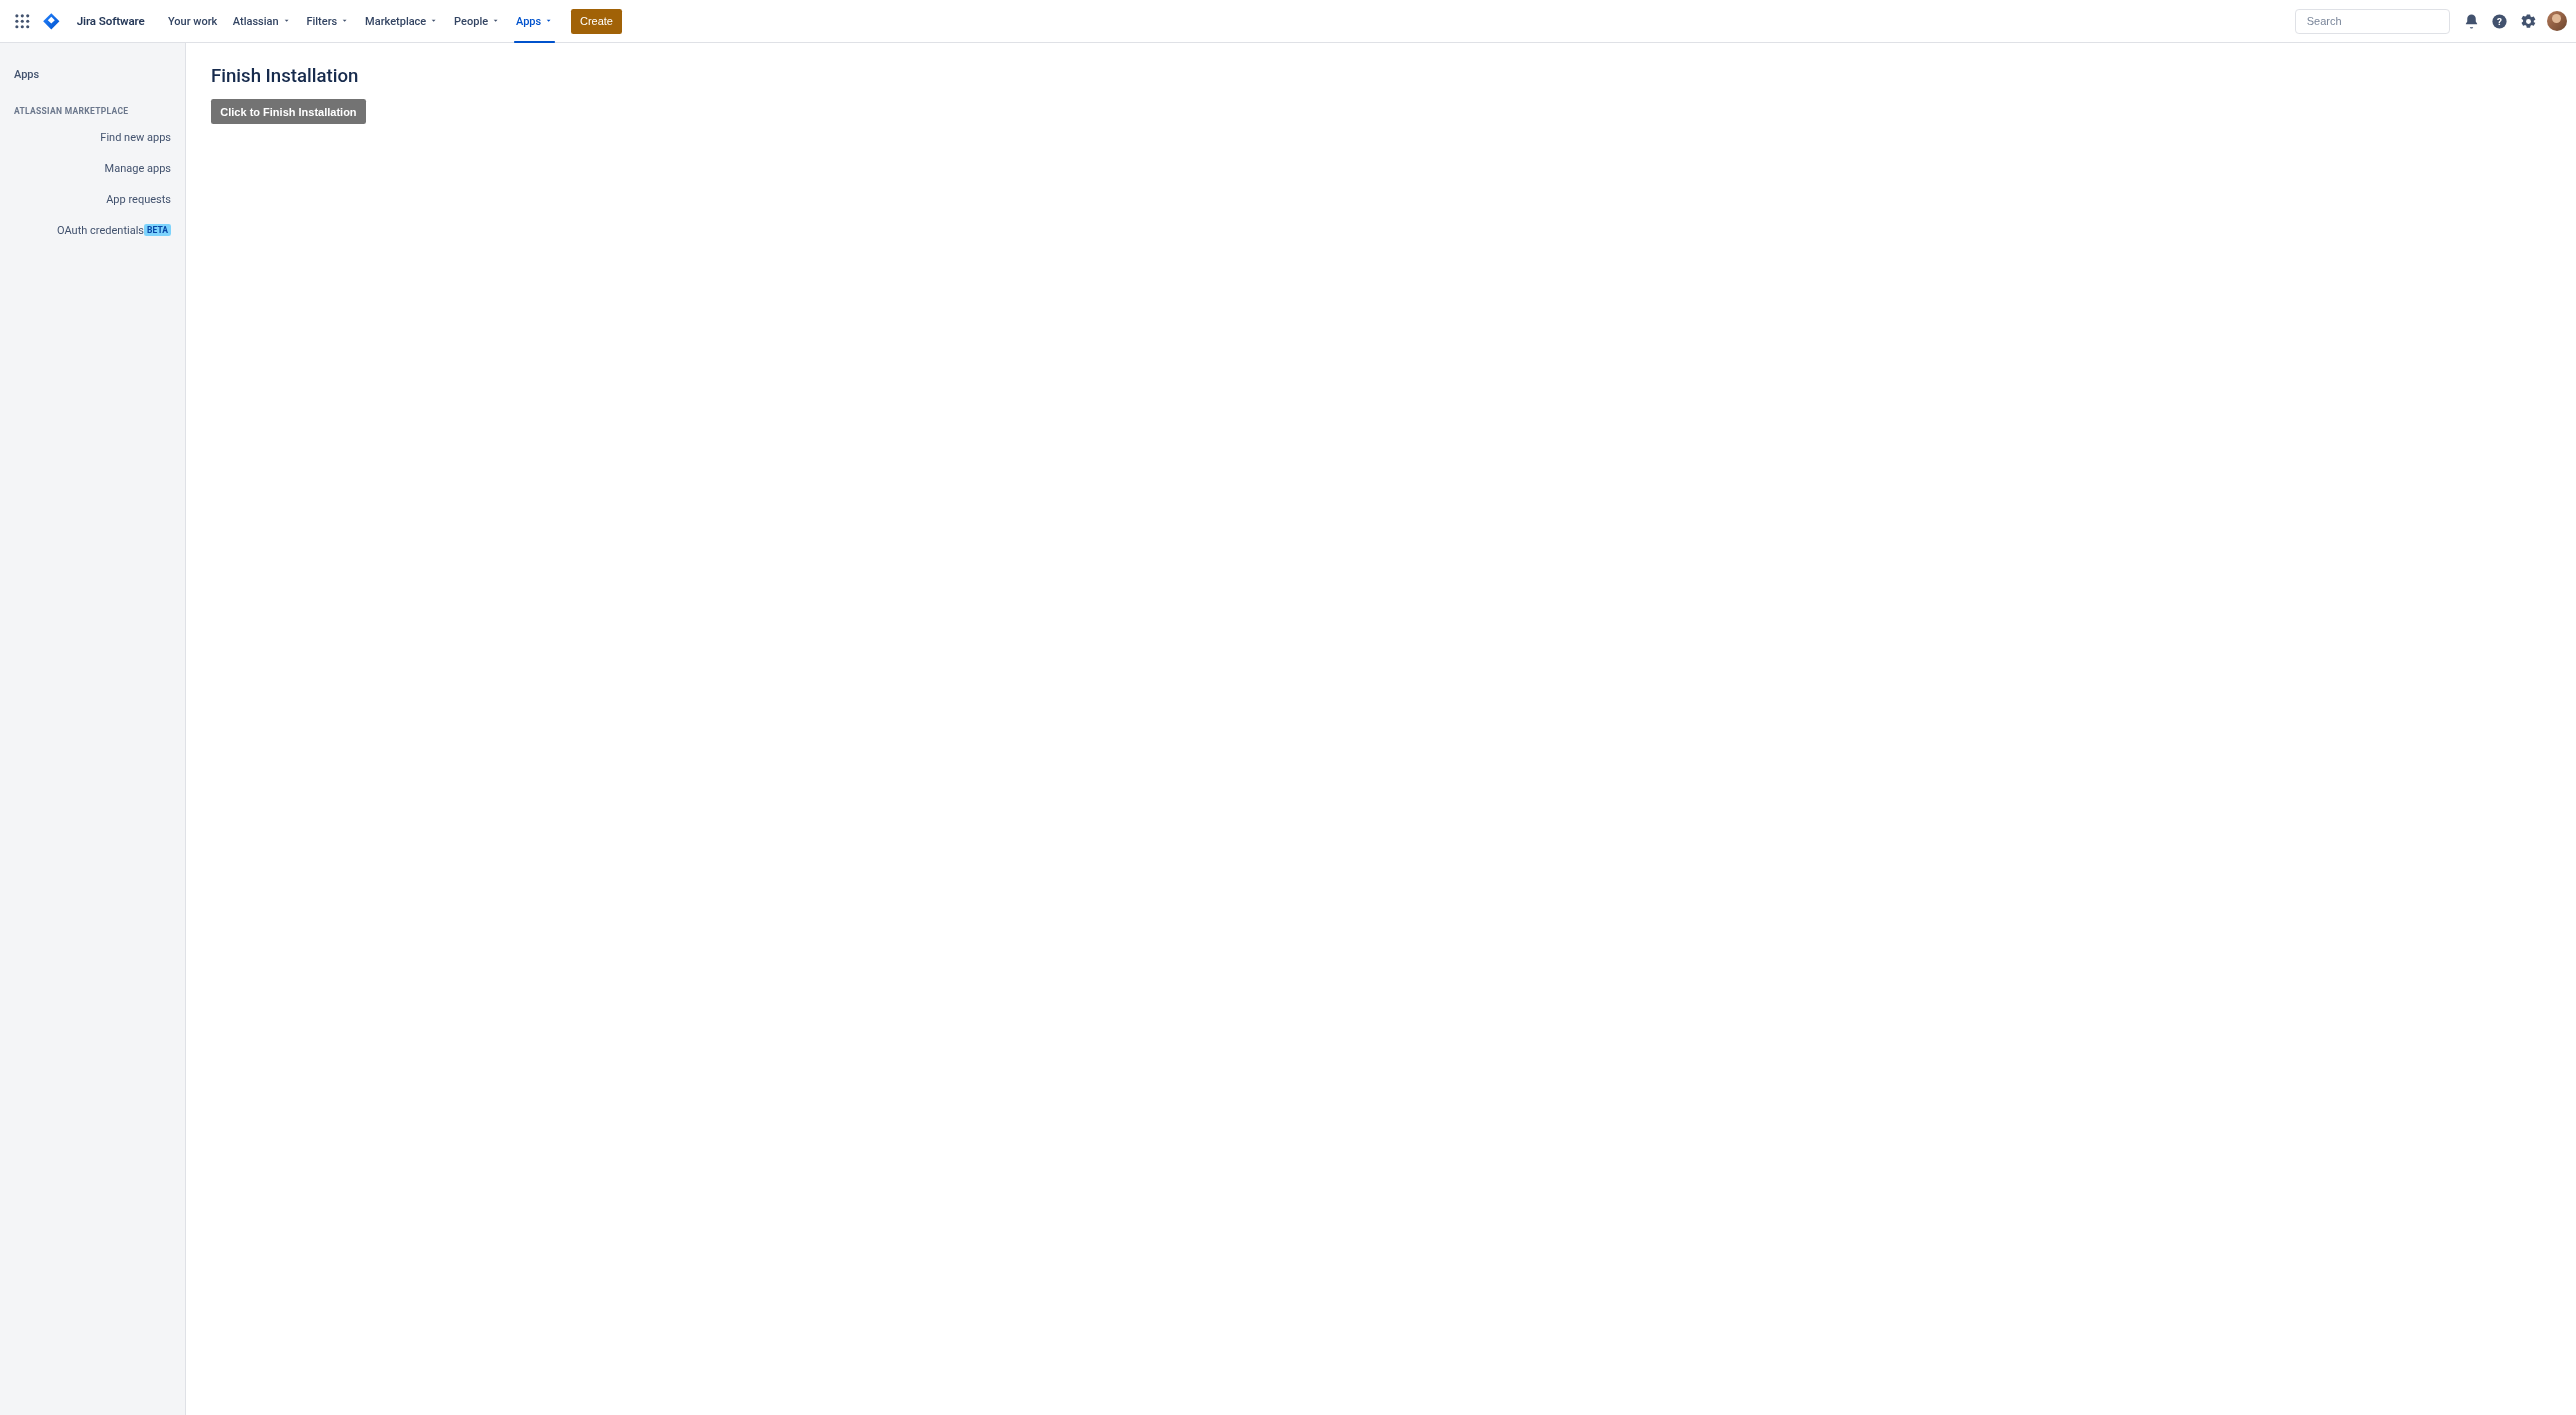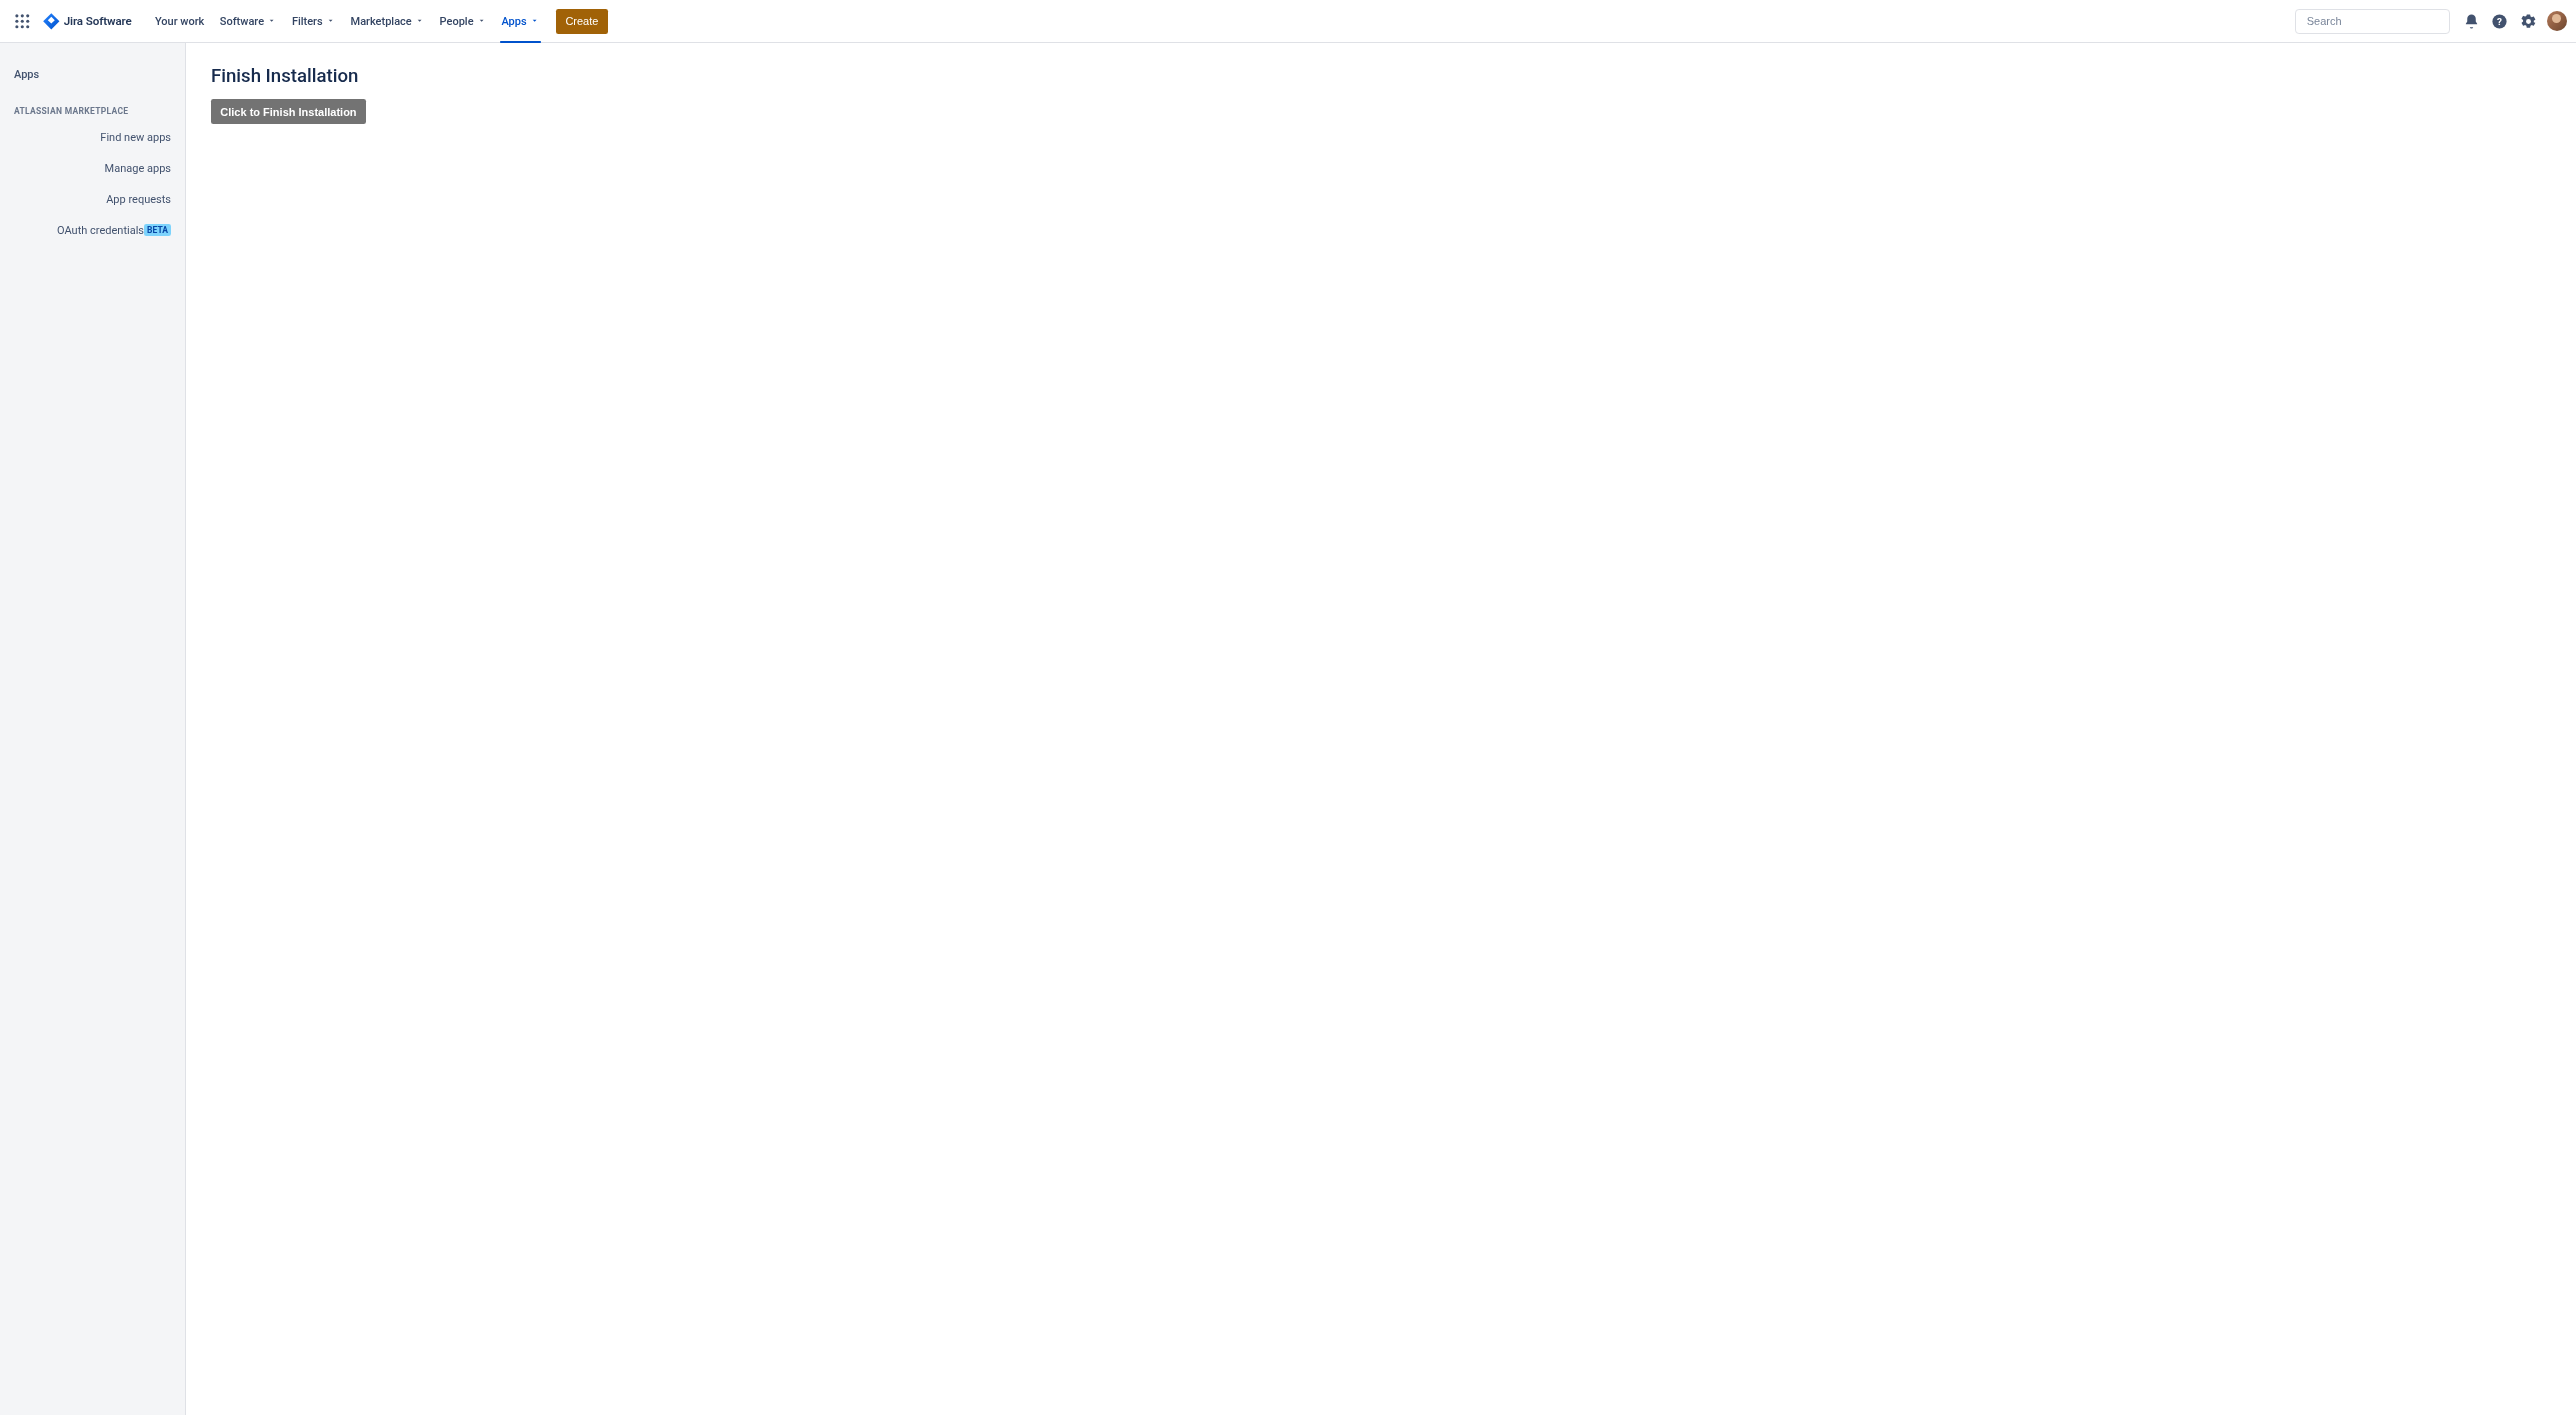--- a/index.html
+++ b/index.html
@@ -28,21 +28,21 @@
       align-items: center;
       justify-content: center;
       cursor: pointer;
       border-radius: 2.3px;
       margin-right: 3.1px;
     }
     .app-switcher svg { width: 18.6px; height: 18.6px; }
     .logo {
       display: flex;
       align-items: center;
-      gap: 3px;
+      gap: 16px;
       margin-right: 12.4px;
       cursor: pointer;
       padding: 3.1px 4.7px;
       border-radius: 2.3px;
       text-align: center;
     }
     .logo-mark {
       width: 18.6px;
       height: 18.6px;
       display: flex;
@@ -248,21 +248,21 @@
           <path fill="url(#g1)" d="M16 2 L30 16 L16 30 L2 16 Z M16 8 L10 14 L16 20 L22 14 Z"></path>
         </svg>
     </span>
     <span class="logo-text">Jira Software</span>
   </div>
   <nav class="nav-items">
     <div class="nav-item">
       <span>Your work</span>
     </div>
     <div class="nav-item">
-      <span>Software</span>
+      <span>Atlassian</span>
       <svg class="chevron" viewBox="0 0 24 24" fill="#42526e">
           <path d="M7 10l5 5 5-5z"></path>
         </svg>
     </div>
     <div class="nav-item">
       <span>Filters</span>
       <svg class="chevron" viewBox="0 0 24 24" fill="#42526e">
           <path d="M7 10l5 5 5-5z"></path>
         </svg>
     </div>

